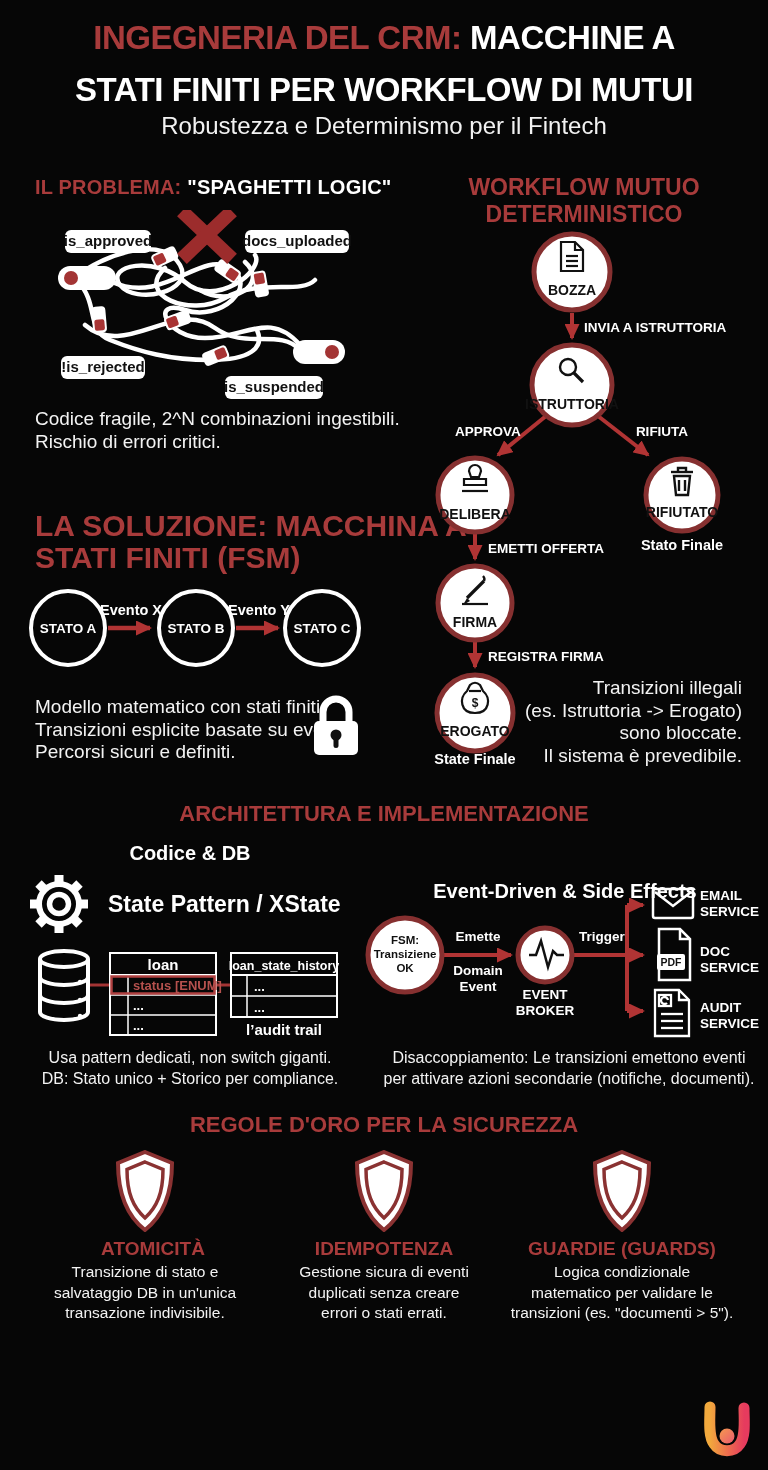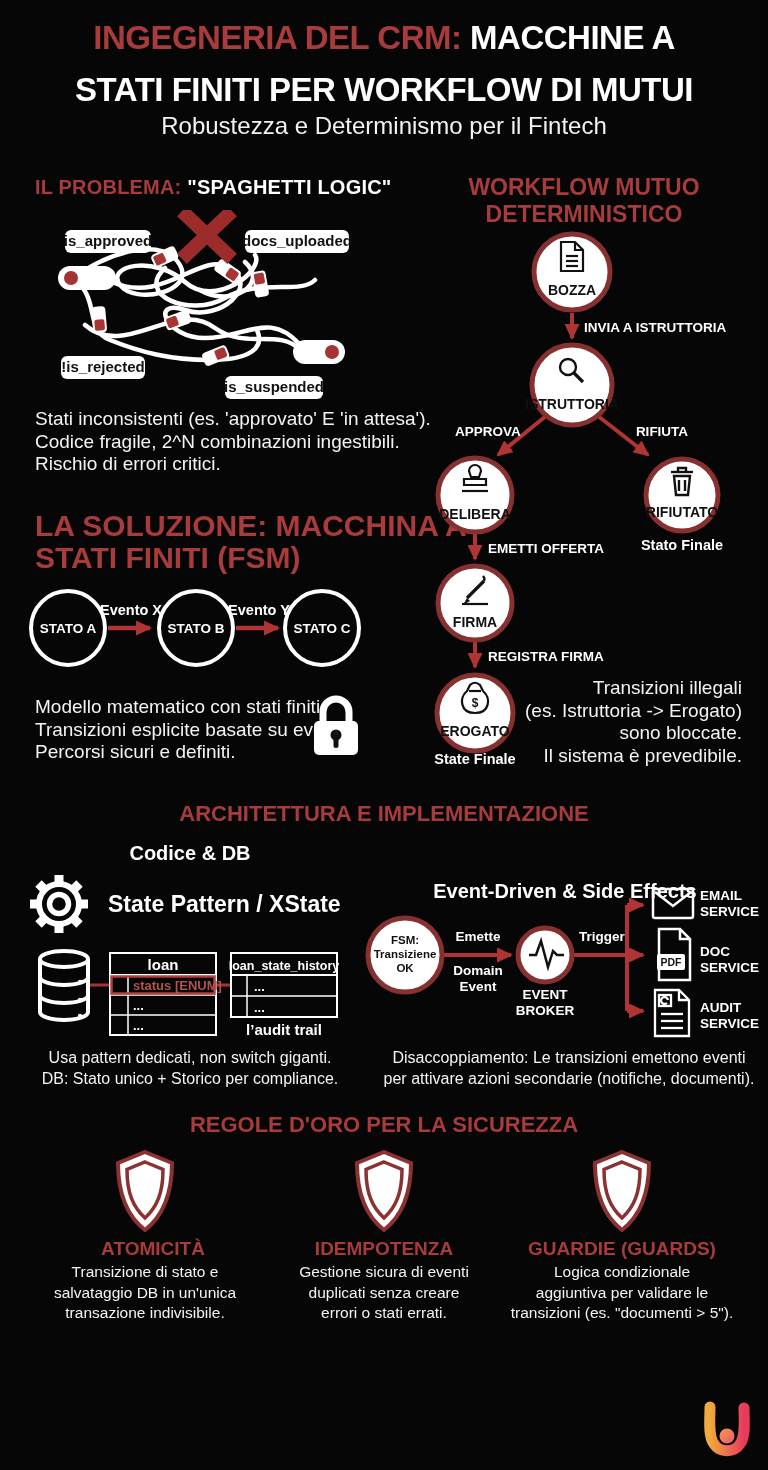--- a/index.html
+++ b/index.html
@@ -110,21 +110,20 @@
       <rect x="230" y="20" width="104" height="23" rx="6" fill="#fff"></rect>
       <text x="282" y="36" text-anchor="middle" class="tag-t">docs_uploaded</text>
       <rect x="46" y="146" width="84" height="23" rx="6" fill="#fff"></rect>
       <text x="88" y="162" text-anchor="middle" class="tag-t">!is_rejected</text>
       <rect x="210" y="166" width="98" height="23" rx="6" fill="#fff"></rect>
       <text x="259" y="182" text-anchor="middle" class="tag-t">is_suspended</text>
     </g>
   </svg>
 
   <div class="abs body-t" style="left:35px;top:408px;">
-    <div>Stati inconsistenti (es. 'approvato' E 'in attesa').</div>
     <div>Codice fragile, 2^N combinazioni ingestibili.</div>
     <div>Rischio di errori critici.</div>
   </div>
 
   <div class="abs sec-h2" style="left:35px;top:510px;">
     <div>LA SOLUZIONE: MACCHINA A</div>
     <div>STATI FINITI (FSM)</div>
   </div>
 
   <svg class="abs" style="left:20px;top:585px;" width="350" height="86" viewBox="0 0 350 86">
@@ -414,21 +413,21 @@
     <div>salvataggio DB in un'unica</div>
     <div>transazione indivisibile.</div>
   </div>
   <div class="abs ctr rule-b" style="left:259px;top:1262px;width:250px;">
     <div>Gestione sicura di eventi</div>
     <div>duplicati senza creare</div>
     <div>errori o stati errati.</div>
   </div>
   <div class="abs ctr rule-b" style="left:497px;top:1262px;width:250px;">
     <div>Logica condizionale</div>
-    <div>aggiuntiva per validare le</div>
+    <div>matematico per validare le</div>
     <div>transizioni (es. "documenti &gt; 5").</div>
   </div>
 
 
   <svg class="abs" style="left:700px;top:1398px;" width="54" height="62" viewBox="0 0 54 62">
     <defs>
       <linearGradient id="gU" x1="0" y1="0" x2="1" y2="0">
         <stop offset="0" stop-color="#f2a93d"></stop>
           <stop offset="0.55" stop-color="#ed6a4e"></stop>
           <stop offset="1" stop-color="#e63b5e"></stop>

